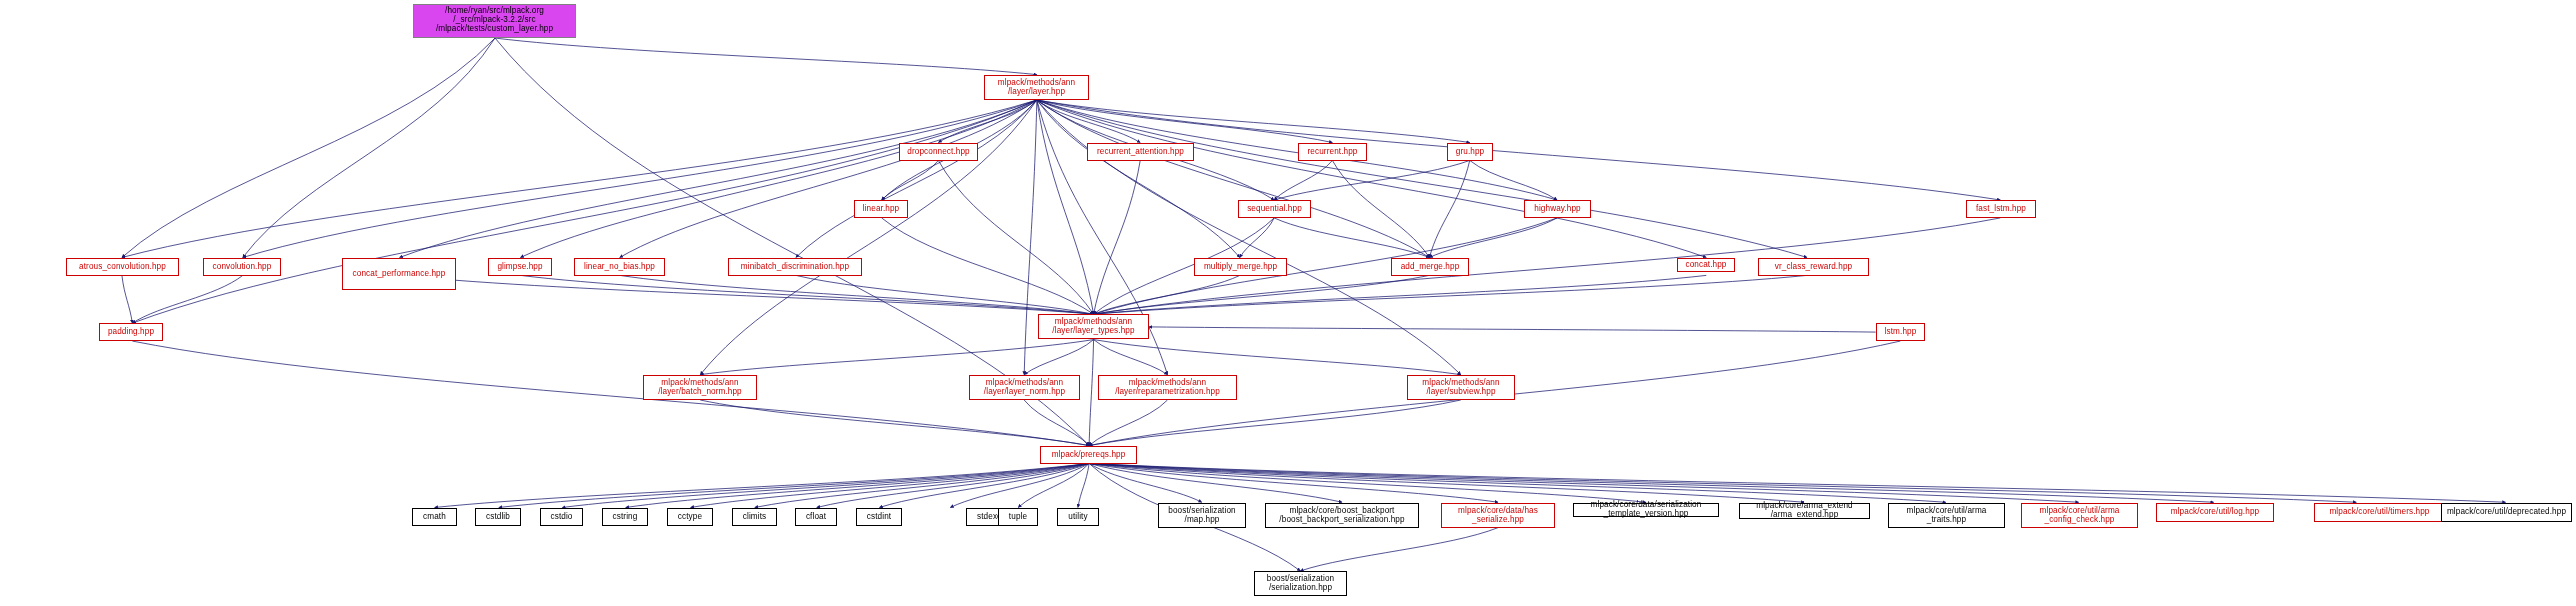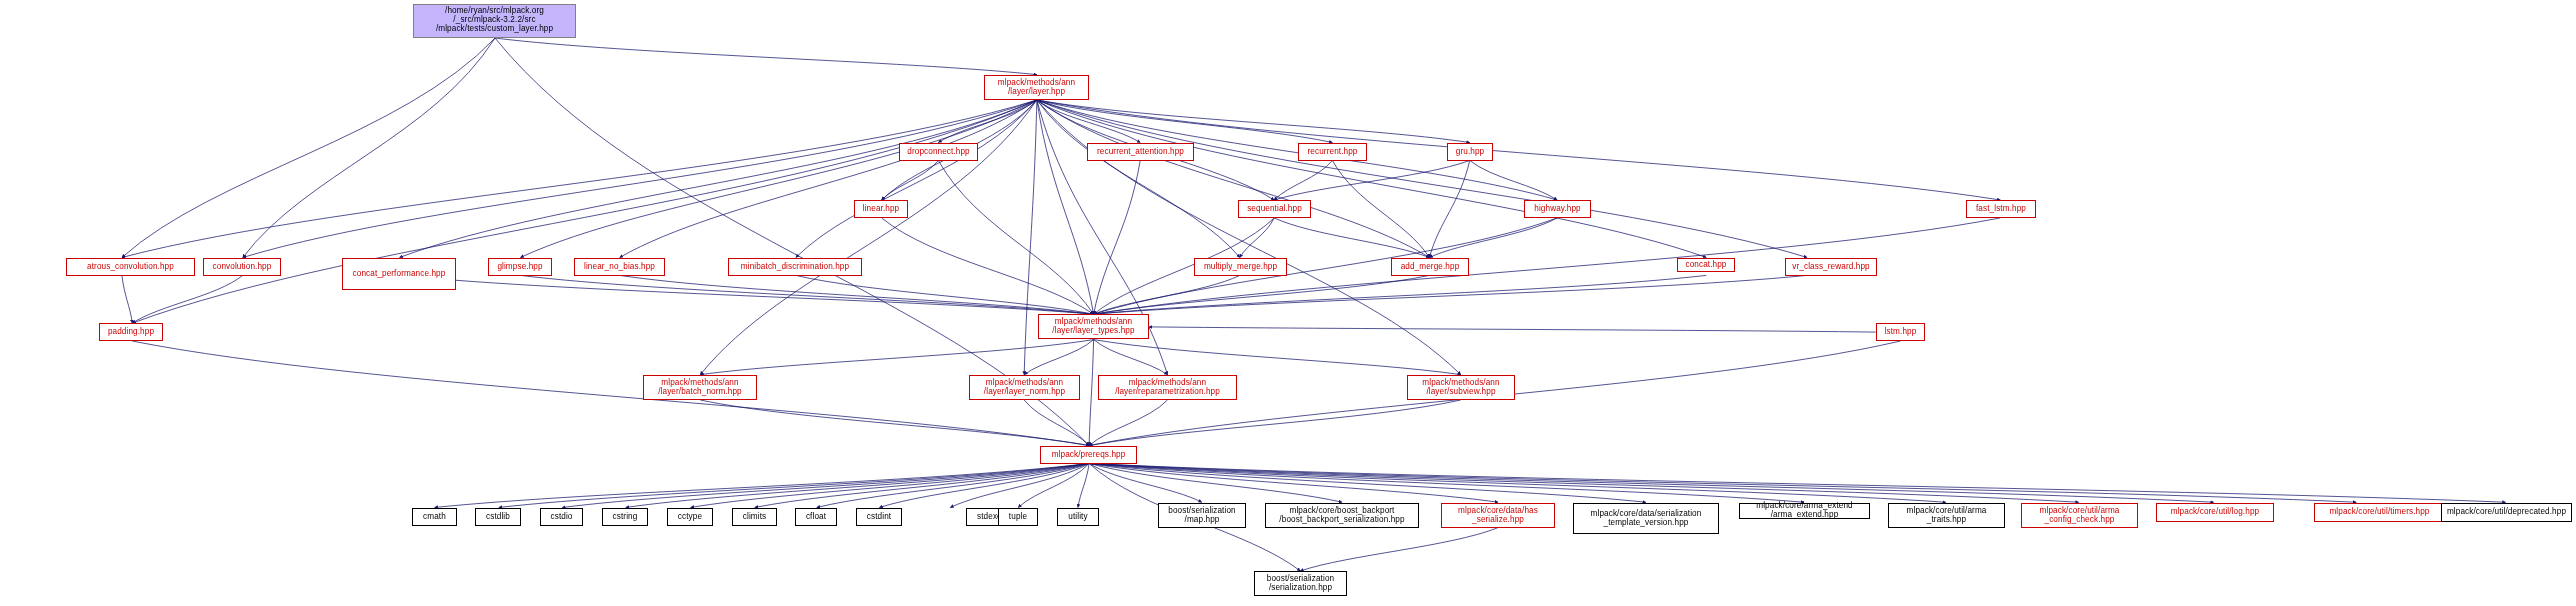--- a/index.html
+++ b/index.html
@@ -39,21 +39,21 @@
     font-size: 8.2px;
     letter-spacing: 0.1px;
   }
   .node.red {
     border-color: #cc0000;
     color: #cc0000;
   }
   .node.grey {
     border-color: #808080;
     color: #000000;
-    background: #c4b5fd;
+    background: #d946ef;
   }
   .node.black {
     border-color: #000000;
     color: #000000;
   }
   .node .ln {
     display: block;
   }
 </style>
 </head>
@@ -158,30 +158,30 @@
 <div class="node grey" style="left: 413px; top: 3.7px; width: 163px; height: 34px;"><span class="ln">/home/ryan/src/mlpack.org</span><span class="ln">/_src/mlpack-3.2.2/src</span><span class="ln">/mlpack/tests/custom_layer.hpp</span></div>
     <div class="node red" style="left: 984px; top: 75px; width: 105px; height: 25.4px;"><span class="ln">mlpack/methods/ann</span><span class="ln">/layer/layer.hpp</span></div>
     <div class="node red" style="left: 899px; top: 143px; width: 79px; height: 18px;"><span class="ln">dropconnect.hpp</span></div>
     <div class="node red" style="left: 1087px; top: 143px; width: 107px; height: 18px;"><span class="ln">recurrent_attention.hpp</span></div>
     <div class="node red" style="left: 1298px; top: 143px; width: 69px; height: 18px;"><span class="ln">recurrent.hpp</span></div>
     <div class="node red" style="left: 1447px; top: 143px; width: 46px; height: 18px;"><span class="ln">gru.hpp</span></div>
     <div class="node red" style="left: 1966px; top: 200px; width: 70px; height: 18px;"><span class="ln">fast_lstm.hpp</span></div>
     <div class="node red" style="left: 854px; top: 200px; width: 54px; height: 18px;"><span class="ln">linear.hpp</span></div>
     <div class="node red" style="left: 1238px; top: 200px; width: 73px; height: 18px;"><span class="ln">sequential.hpp</span></div>
     <div class="node red" style="left: 1524px; top: 200px; width: 67px; height: 18px;"><span class="ln">highway.hpp</span></div>
-    <div class="node red" style="left: 66px; top: 258px; width: 129px; height: 18px;"><span class="ln">atrous_convolution.hpp</span></div>
+    <div class="node red" style="left: 66px; top: 258px; width: 113px; height: 18px;"><span class="ln">atrous_convolution.hpp</span></div>
     <div class="node red" style="left: 203px; top: 258px; width: 78px; height: 18px; text-align: right;"><span class="ln">convolution.hpp</span></div>
     <div class="node red" style="left: 342px; top: 258px; width: 114px; height: 32px;"><span class="ln">concat_performance.hpp</span></div>
     <div class="node red" style="left: 488px; top: 258px; width: 64px; height: 18px;"><span class="ln">glimpse.hpp</span></div>
     <div class="node red" style="left: 574px; top: 258px; width: 91px; height: 18px;"><span class="ln">linear_no_bias.hpp</span></div>
     <div class="node red" style="left: 728px; top: 258px; width: 134px; height: 18px;"><span class="ln">minibatch_discrimination.hpp</span></div>
     <div class="node red" style="left: 1194px; top: 258px; width: 93px; height: 18px;"><span class="ln">multiply_merge.hpp</span></div>
     <div class="node red" style="left: 1391px; top: 258px; width: 78px; height: 18px;"><span class="ln">add_merge.hpp</span></div>
     <div class="node red" style="left: 1677px; top: 258px; width: 58px; height: 14px;"><span class="ln">concat.hpp</span></div>
-    <div class="node red" style="left: 1758px; top: 258px; width: 92px; height: 18px; margin-left: 27px;"><span class="ln">vr_class_reward.hpp</span></div>
+    <div class="node red" style="left: 1758px; top: 258px; width: 111px; height: 18px;"><span class="ln">vr_class_reward.hpp</span></div>
     <div class="node red" style="left: 1876px; top: 323px; width: 49px; height: 18px;"><span class="ln">lstm.hpp</span></div>
     <div class="node red" style="left: 99px; top: 323px; width: 64px; height: 18px;"><span class="ln">padding.hpp</span></div>
     <div class="node red" style="left: 1038px; top: 314px; width: 111px; height: 25.4px;"><span class="ln">mlpack/methods/ann</span><span class="ln">/layer/layer_types.hpp</span></div>
     <div class="node red" style="left: 643px; top: 375px; width: 114px; height: 25.4px;"><span class="ln">mlpack/methods/ann</span><span class="ln">/layer/batch_norm.hpp</span></div>
     <div class="node red" style="left: 969px; top: 375px; width: 111px; height: 25.4px;"><span class="ln">mlpack/methods/ann</span><span class="ln">/layer/layer_norm.hpp</span></div>
     <div class="node red" style="left: 1098px; top: 375px; width: 139px; height: 25.4px;"><span class="ln">mlpack/methods/ann</span><span class="ln">/layer/reparametrization.hpp</span></div>
     <div class="node red" style="left: 1407px; top: 375px; width: 108px; height: 25.4px;"><span class="ln">mlpack/methods/ann</span><span class="ln">/layer/subview.hpp</span></div>
     <div class="node red" style="left: 1040px; top: 446px; width: 97px; height: 18px;"><span class="ln">mlpack/prereqs.hpp</span></div>
     <div class="node black" style="left: 412px; top: 508px; width: 45px; height: 18px;"><span class="ln">cmath</span></div>
     <div class="node black" style="left: 475px; top: 508px; width: 46px; height: 18px;"><span class="ln">cstdlib</span></div>
@@ -190,21 +190,21 @@
     <div class="node black" style="left: 667px; top: 508px; width: 46px; height: 18px;"><span class="ln">cctype</span></div>
     <div class="node black" style="left: 732px; top: 508px; width: 45px; height: 18px;"><span class="ln">climits</span></div>
     <div class="node black" style="left: 795px; top: 508px; width: 42px; height: 18px;"><span class="ln">cfloat</span></div>
     <div class="node black" style="left: 856px; top: 508px; width: 46px; height: 18px;"><span class="ln">cstdint</span></div>
     <div class="node black" style="left: 966px; top: 508px; width: 58px; height: 18px;"><span class="ln">stdexcept</span></div>
     <div class="node black" style="left: 998px; top: 508px; width: 40px; height: 18px;"><span class="ln">tuple</span></div>
     <div class="node black" style="left: 1057px; top: 508px; width: 42px; height: 18px;"><span class="ln">utility</span></div>
     <div class="node black" style="left: 1158px; top: 503px; width: 88px; height: 25.4px;"><span class="ln">boost/serialization</span><span class="ln">/map.hpp</span></div>
     <div class="node black" style="left: 1265px; top: 503px; width: 154px; height: 25.4px;"><span class="ln">mlpack/core/boost_backport</span><span class="ln">/boost_backport_serialization.hpp</span></div>
     <div class="node red" style="left: 1441px; top: 503px; width: 114px; height: 25.4px;"><span class="ln">mlpack/core/data/has</span><span class="ln">_serialize.hpp</span></div>
-    <div class="node black" style="left: 1573px; top: 503px; width: 146px; height: 31px;"><span class="ln">mlpack/core/data/serialization</span><span class="ln">_template_version.hpp</span></div>
+    <div class="node black" style="left: 1573px; top: 503px; width: 146px; height: 14px;"><span class="ln">mlpack/core/data/serialization</span><span class="ln">_template_version.hpp</span></div>
     <div class="node black" style="left: 1739px; top: 503px; width: 131px; height: 16px; justify-content: center;"><span class="ln">mlpack/core/arma_extend</span><span class="ln">/arma_extend.hpp</span></div>
     <div class="node black" style="left: 1888px; top: 503px; width: 117px; height: 25.4px;"><span class="ln">mlpack/core/util/arma</span><span class="ln">_traits.hpp</span></div>
     <div class="node red" style="left: 2021px; top: 503px; width: 117px; height: 25.4px;"><span class="ln">mlpack/core/util/arma</span><span class="ln">_config_check.hpp</span></div>
     <div class="node red" style="left: 2156px; top: 503px; width: 118px; height: 19.4px;"><span class="ln">mlpack/core/util/log.hpp</span></div>
     <div class="node red" style="left: 2291px; top: 503px; width: 131px; height: 19.4px; margin-left: 23px;"><span class="ln">mlpack/core/util/timers.hpp</span></div>
     <div class="node black" style="left: 2441px; top: 503px; width: 131px; height: 19.4px;"><span class="ln">mlpack/core/util/deprecated.hpp</span></div>
     <div class="node black" style="left: 1254px; top: 571px; width: 93px; height: 25.4px;"><span class="ln">boost/serialization</span><span class="ln">/serialization.hpp</span></div>
   </div>
 
 

